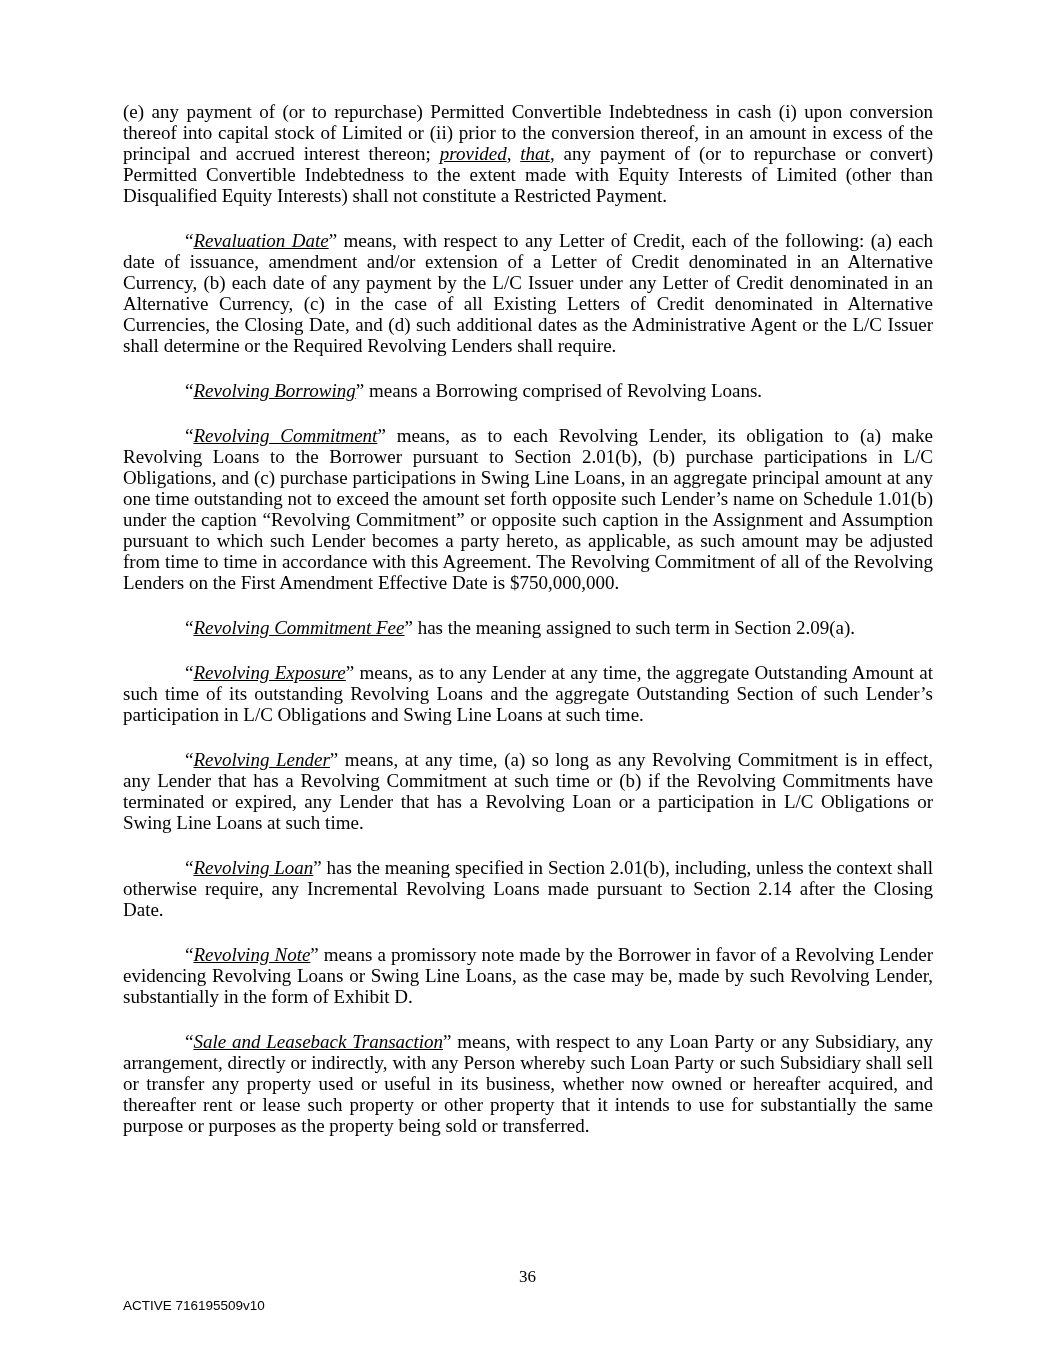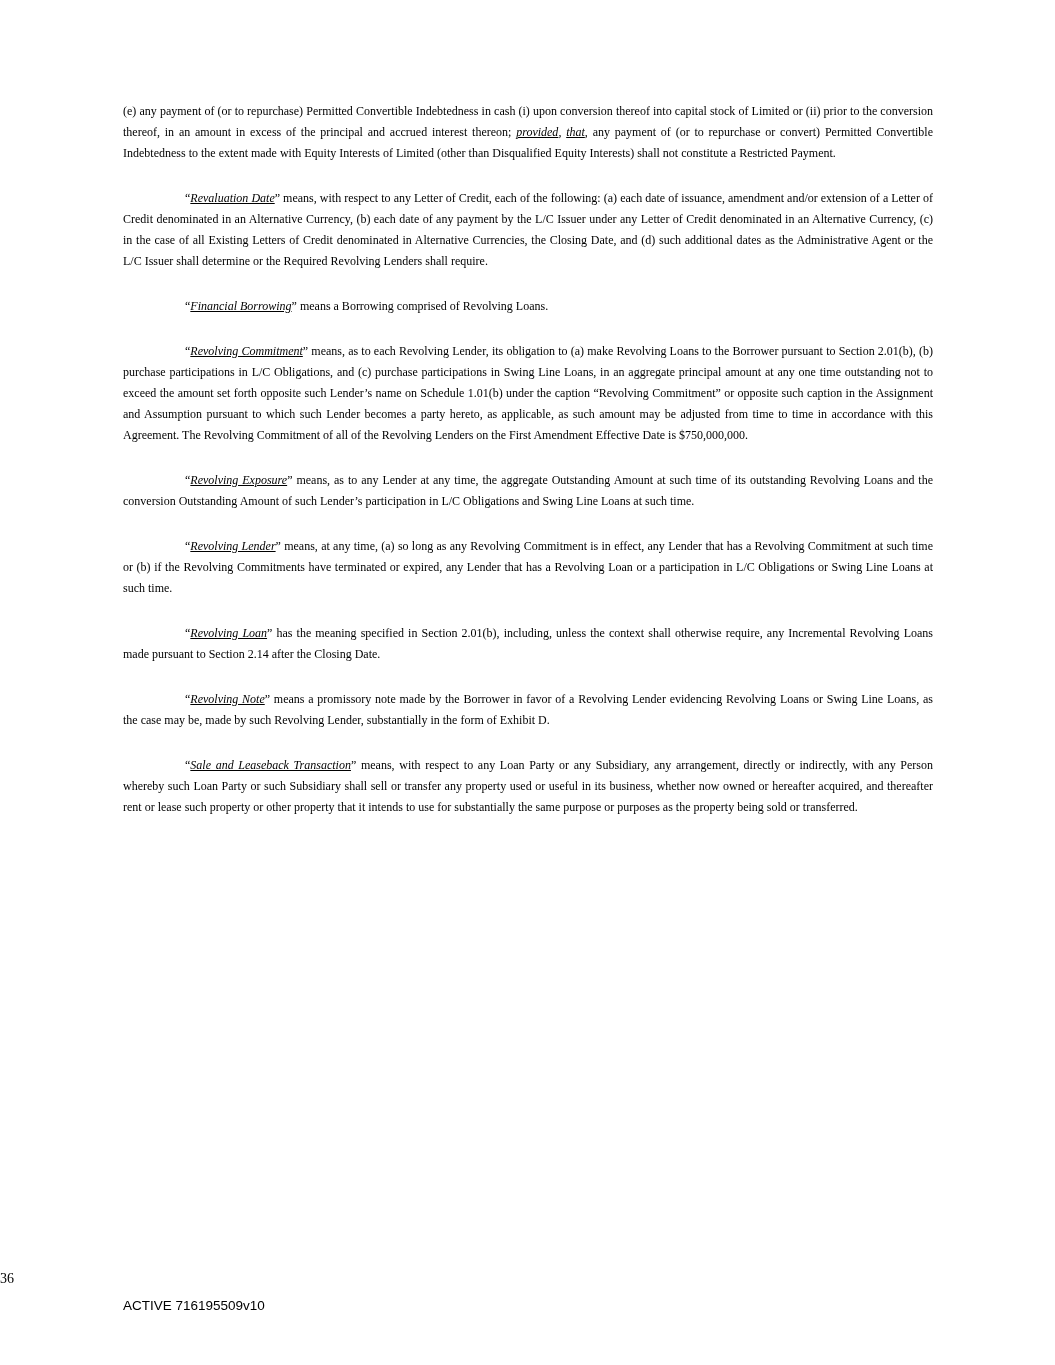--- a/index.html
+++ b/index.html
@@ -11,56 +11,58 @@
     font-family: "Liberation Serif", serif;
     color: #000000;
     overflow: hidden;
   }
   .page { position: absolute; inset: 0; background: #ffffff; }
   .doc-body {
     position: absolute;
     top: 101px;
     left: 123px;
     right: 122px;
-    font-size: 12px;
+    font-size: 19px;
     line-height: 21px;
     text-align: justify;
   }
   p.para { margin: 0 0 24px 0; }
   p.para.indent { text-indent: 62px; }
   .seg-normal { }
   .seg-term { font-style: italic; text-decoration: underline; }
   .seg-ref { }
   .page-number {
     position: absolute;
     bottom: 78px;
     left: 0;
     width: 100%;
-    font-size: 14px;
+    text-align: center;
+    font-size: 17px;
   }
   .doc-id {
     position: absolute;
     bottom: 52px;
     left: 123px;
     font-family: "Liberation Sans", sans-serif;
     font-size: 13.5px;
     color: #000000;
     text-align: right;
   }
 </style>
 </head>
 <body>
 
 <div class="page">
   <div class="doc-body">
       <p class="para"><span class="seg-normal">(e) any payment of (or to repurchase) Permitted Convertible Indebtedness in cash (i) upon conversion thereof into capital stock of Limited or (ii) prior to the conversion thereof, in an amount in excess of the principal and accrued interest thereon; </span><span class="seg-term">provided</span><span class="seg-normal">, </span><span class="seg-term">that</span><span class="seg-normal">, any payment of (or to repurchase or convert) Permitted Convertible Indebtedness to the extent made with Equity Interests of Limited (other than Disqualified Equity Interests) shall not constitute a Restricted Payment.</span></p>
       <p class="para indent"><span class="seg-normal">“</span><span class="seg-term">Revaluation Date</span><span class="seg-normal">” means, with respect to any Letter of Credit, each of the following: (a) each date of issuance, amendment and/or extension of a Letter of Credit denominated in an Alternative Currency, (b) each date of any payment by the L/C Issuer under any Letter of Credit denominated in an Alternative Currency, (c) in the case of all Existing Letters of Credit denominated in Alternative Currencies, the Closing Date, and (d) such additional dates as the Administrative Agent or the L/C Issuer shall determine or the Required Revolving Lenders shall require.</span></p>
-      <p class="para indent"><span class="seg-normal">“</span><span class="seg-term">Financial Borrowing</span><span class="seg-normal">” means a Borrowing comprised of Revolving Loans.</span></p>
+      <p class="para indent"><span class="seg-normal">“</span><span class="seg-term">Revolving Borrowing</span><span class="seg-normal">” means a Borrowing comprised of Revolving Loans.</span></p>
       <p class="para indent"><span class="seg-normal">“</span><span class="seg-term">Revolving Commitment</span><span class="seg-normal">” means, as to each Revolving Lender, its obligation to (a) make Revolving Loans to the Borrower pursuant to </span><span class="seg-ref">Section 2.01(b)</span><span class="seg-normal">, (b) purchase participations in L/C Obligations, and (c) purchase participations in Swing Line Loans, in an aggregate principal amount at any one time outstanding not to exceed the amount set forth opposite such Lender’s name on </span><span class="seg-ref">Schedule 1.01(b)</span><span class="seg-normal"> under the caption “Revolving Commitment” or opposite such caption in the Assignment and Assumption pursuant to which such Lender becomes a party hereto, as applicable, as such amount may be adjusted from time to time in accordance with this Agreement. The Revolving Commitment of all of the Revolving Lenders on the First Amendment Effective Date is $750,000,000.</span></p>
-      <p class="para indent"><span class="seg-normal">“</span><span class="seg-term">Revolving Exposure</span><span class="seg-normal">” means, as to any Lender at any time, the aggregate Outstanding Amount at such time of its outstanding Revolving Loans and the conversion Outstanding Amount of such Lender’s participation in L/C Obligations and Swing Line Loans at such time.</span></p>
+      <p class="para indent"><span class="seg-normal">“</span><span class="seg-term">Revolving Commitment Fee</span><span class="seg-normal">” has the meaning assigned to such term in </span><span class="seg-ref">Section 2.09(a)</span><span class="seg-normal">.</span></p>
+      <p class="para indent"><span class="seg-normal">“</span><span class="seg-term">Revolving Exposure</span><span class="seg-normal">” means, as to any Lender at any time, the aggregate Outstanding Amount at such time of its outstanding Revolving Loans and the aggregate Outstanding Section of such Lender’s participation in L/C Obligations and Swing Line Loans at such time.</span></p>
       <p class="para indent"><span class="seg-normal">“</span><span class="seg-term">Revolving Lender</span><span class="seg-normal">” means, at any time, (a) so long as any Revolving Commitment is in effect, any Lender that has a Revolving Commitment at such time or (b) if the Revolving Commitments have terminated or expired, any Lender that has a Revolving Loan or a participation in L/C Obligations or Swing Line Loans at such time.</span></p>
       <p class="para indent"><span class="seg-normal">“</span><span class="seg-term">Revolving Loan</span><span class="seg-normal">” has the meaning specified in </span><span class="seg-ref">Section 2.01(b)</span><span class="seg-normal">, including, unless the context shall otherwise require, any Incremental Revolving Loans made pursuant to </span><span class="seg-ref">Section 2.14</span><span class="seg-normal"> after the Closing Date.</span></p>
       <p class="para indent"><span class="seg-normal">“</span><span class="seg-term">Revolving Note</span><span class="seg-normal">” means a promissory note made by the Borrower in favor of a Revolving Lender evidencing Revolving Loans or Swing Line Loans, as the case may be, made by such Revolving Lender, substantially in the form of </span><span class="seg-ref">Exhibit D</span><span class="seg-normal">.</span></p>
       <p class="para indent"><span class="seg-normal">“</span><span class="seg-term">Sale and Leaseback Transaction</span><span class="seg-normal">” means, with respect to any Loan Party or any Subsidiary, any arrangement, directly or indirectly, with any Person whereby such Loan Party or such Subsidiary shall sell or transfer any property used or useful in its business, whether now owned or hereafter acquired, and thereafter rent or lease such property or other property that it intends to use for substantially the same purpose or purposes as the property being sold or transferred.</span></p>
     </div>
   <div class="page-number">36</div>
   <div class="doc-id">ACTIVE 716195509v10</div>
 </div>
 
 </body></html>

